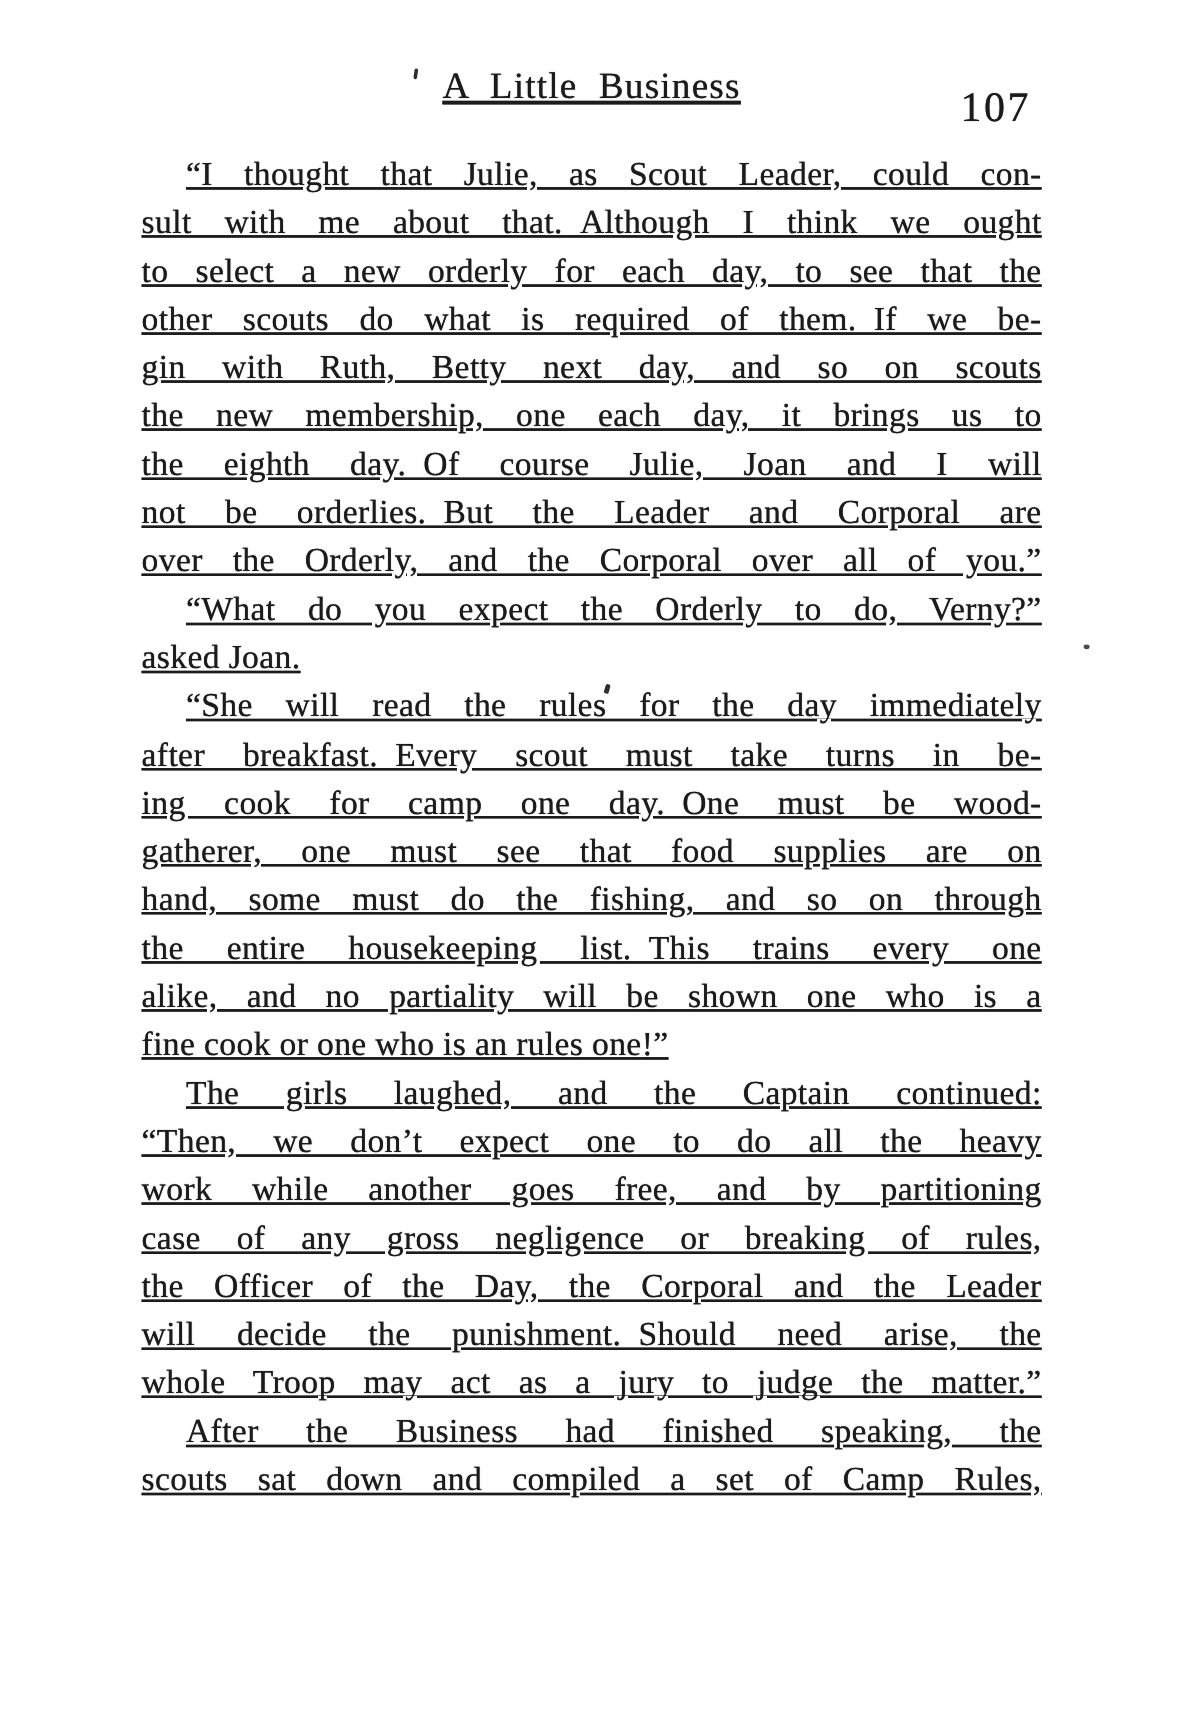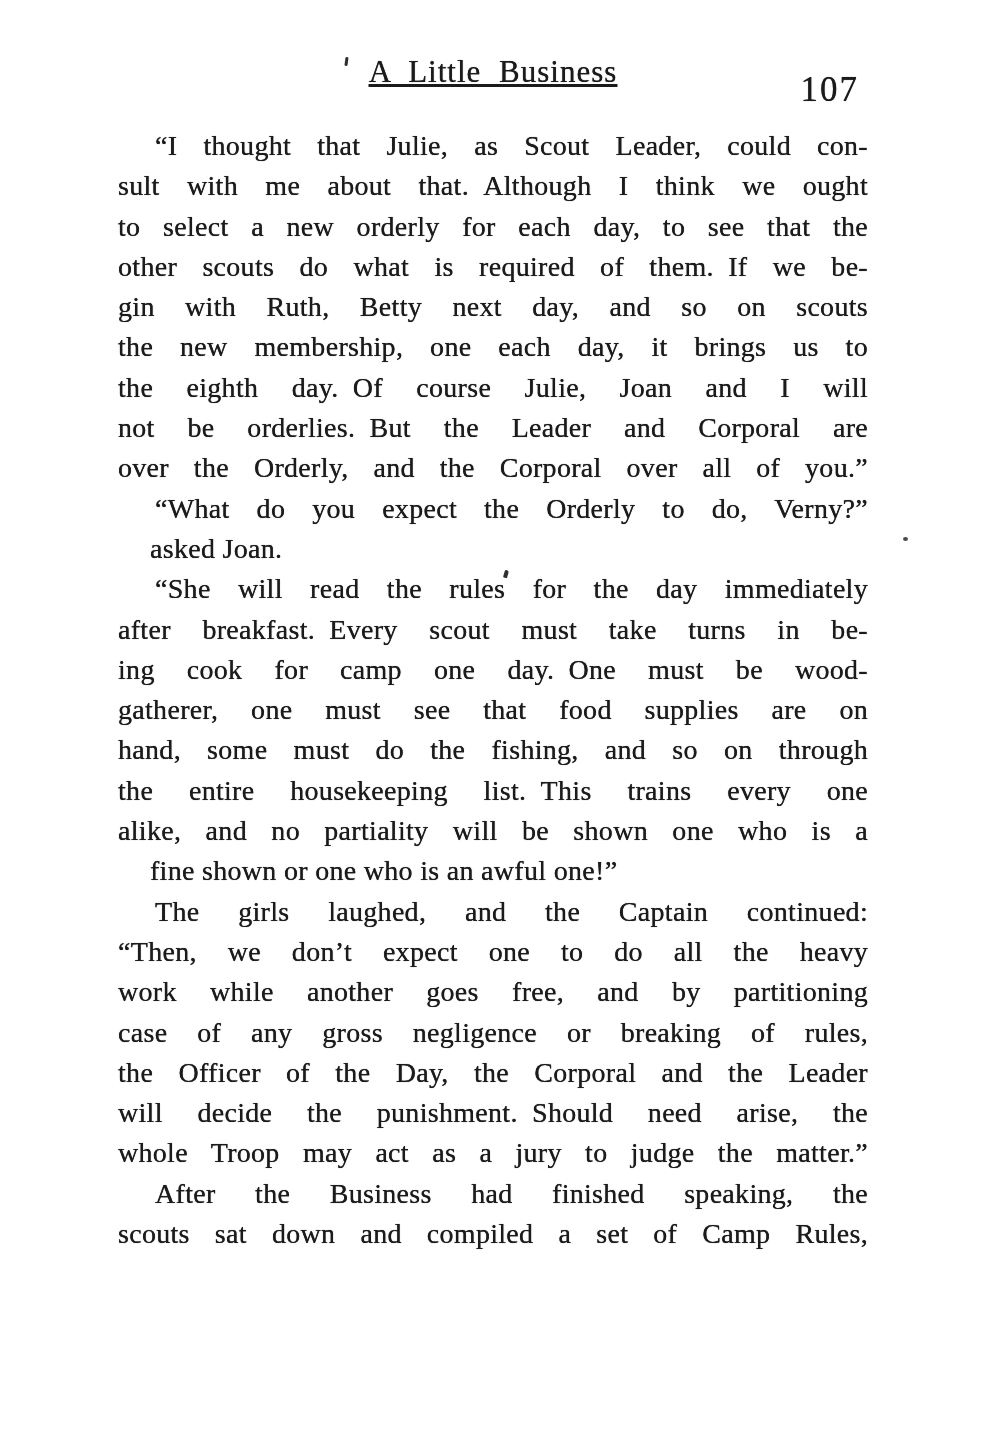--- a/index.html
+++ b/index.html
@@ -42,25 +42,25 @@
     font-size: 28px;
     line-height: 40.3px;
     letter-spacing: 0.3px;
   }
   .line {
     text-align: justify;
     text-align-last: justify;
     -moz-text-align-last: justify;
     text-shadow: 0 0 0.7px currentColor;
     white-space: normal;
+    text-decoration: underline;
   }
   .line.indent { padding-left: 37px; }
   .line.para-end {
     text-align-last: left;
-    margin-left: 32px;
     -moz-text-align-last: left;
   }
   .speck {
     position: absolute;
     background: #2e2e2e;
   }
   #speck-title {
     left: 345px; top: 57px; width: 3px; height: 9px;
     border-radius: 2px; transform: rotate(8deg);
   }
@@ -95,21 +95,21 @@
       <div class="line">over the Orderly, and the Corporal over all of you.”</div>
       <div class="line indent">“What do you expect the Orderly to do, Verny?”</div>
       <div class="line para-end">asked Joan.</div>
       <div class="line indent">“She will read the rules for the day immediately</div>
       <div class="line">after breakfast. Every scout must take turns in be-</div>
       <div class="line">ing cook for camp one day. One must be wood-</div>
       <div class="line">gatherer, one must see that food supplies are on</div>
       <div class="line">hand, some must do the fishing, and so on through</div>
       <div class="line">the entire housekeeping list. This trains every one</div>
       <div class="line">alike, and no partiality will be shown one who is a</div>
-      <div class="line para-end">fine shown or one who is an awful one!”</div>
+      <div class="line para-end">fine cook or one who is an rules one!”</div>
       <div class="line indent">The girls laughed, and the Captain continued:</div>
       <div class="line">“Then, we don’t expect one to do all the heavy</div>
       <div class="line">work while another goes free, and by partitioning</div>
       <div class="line">case of any gross negligence or breaking of rules,</div>
       <div class="line">the Officer of the Day, the Corporal and the Leader</div>
       <div class="line">will decide the punishment. Should need arise, the</div>
       <div class="line">whole Troop may act as a jury to judge the matter.”</div>
       <div class="line indent">After the Business had finished speaking, the</div>
       <div class="line">scouts sat down and compiled a set of Camp Rules,</div>
     </div>

